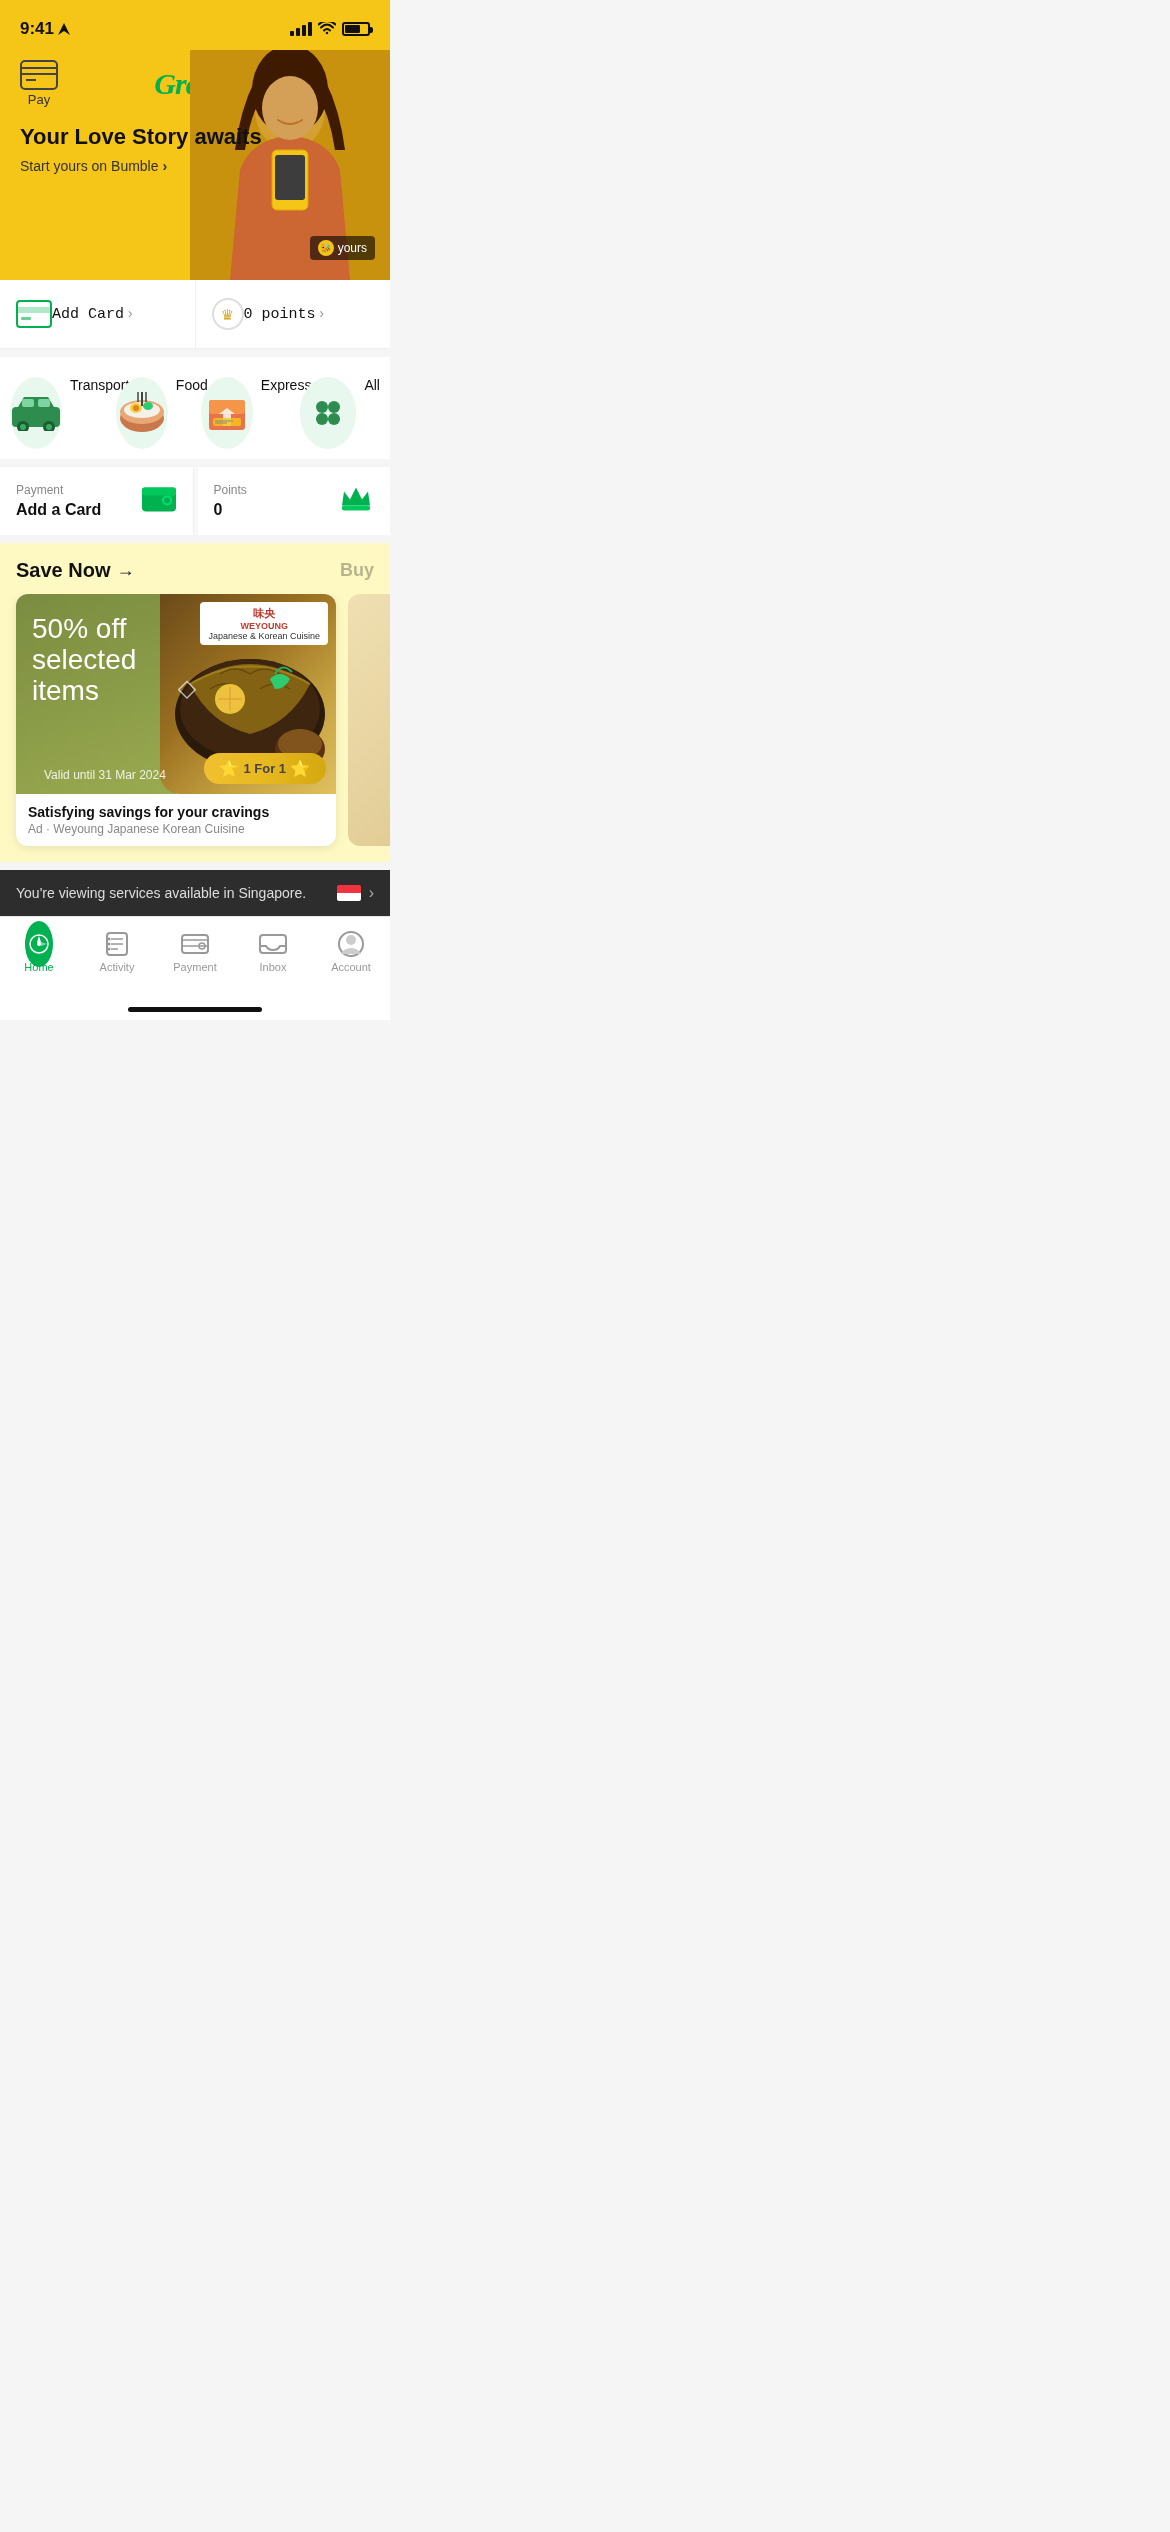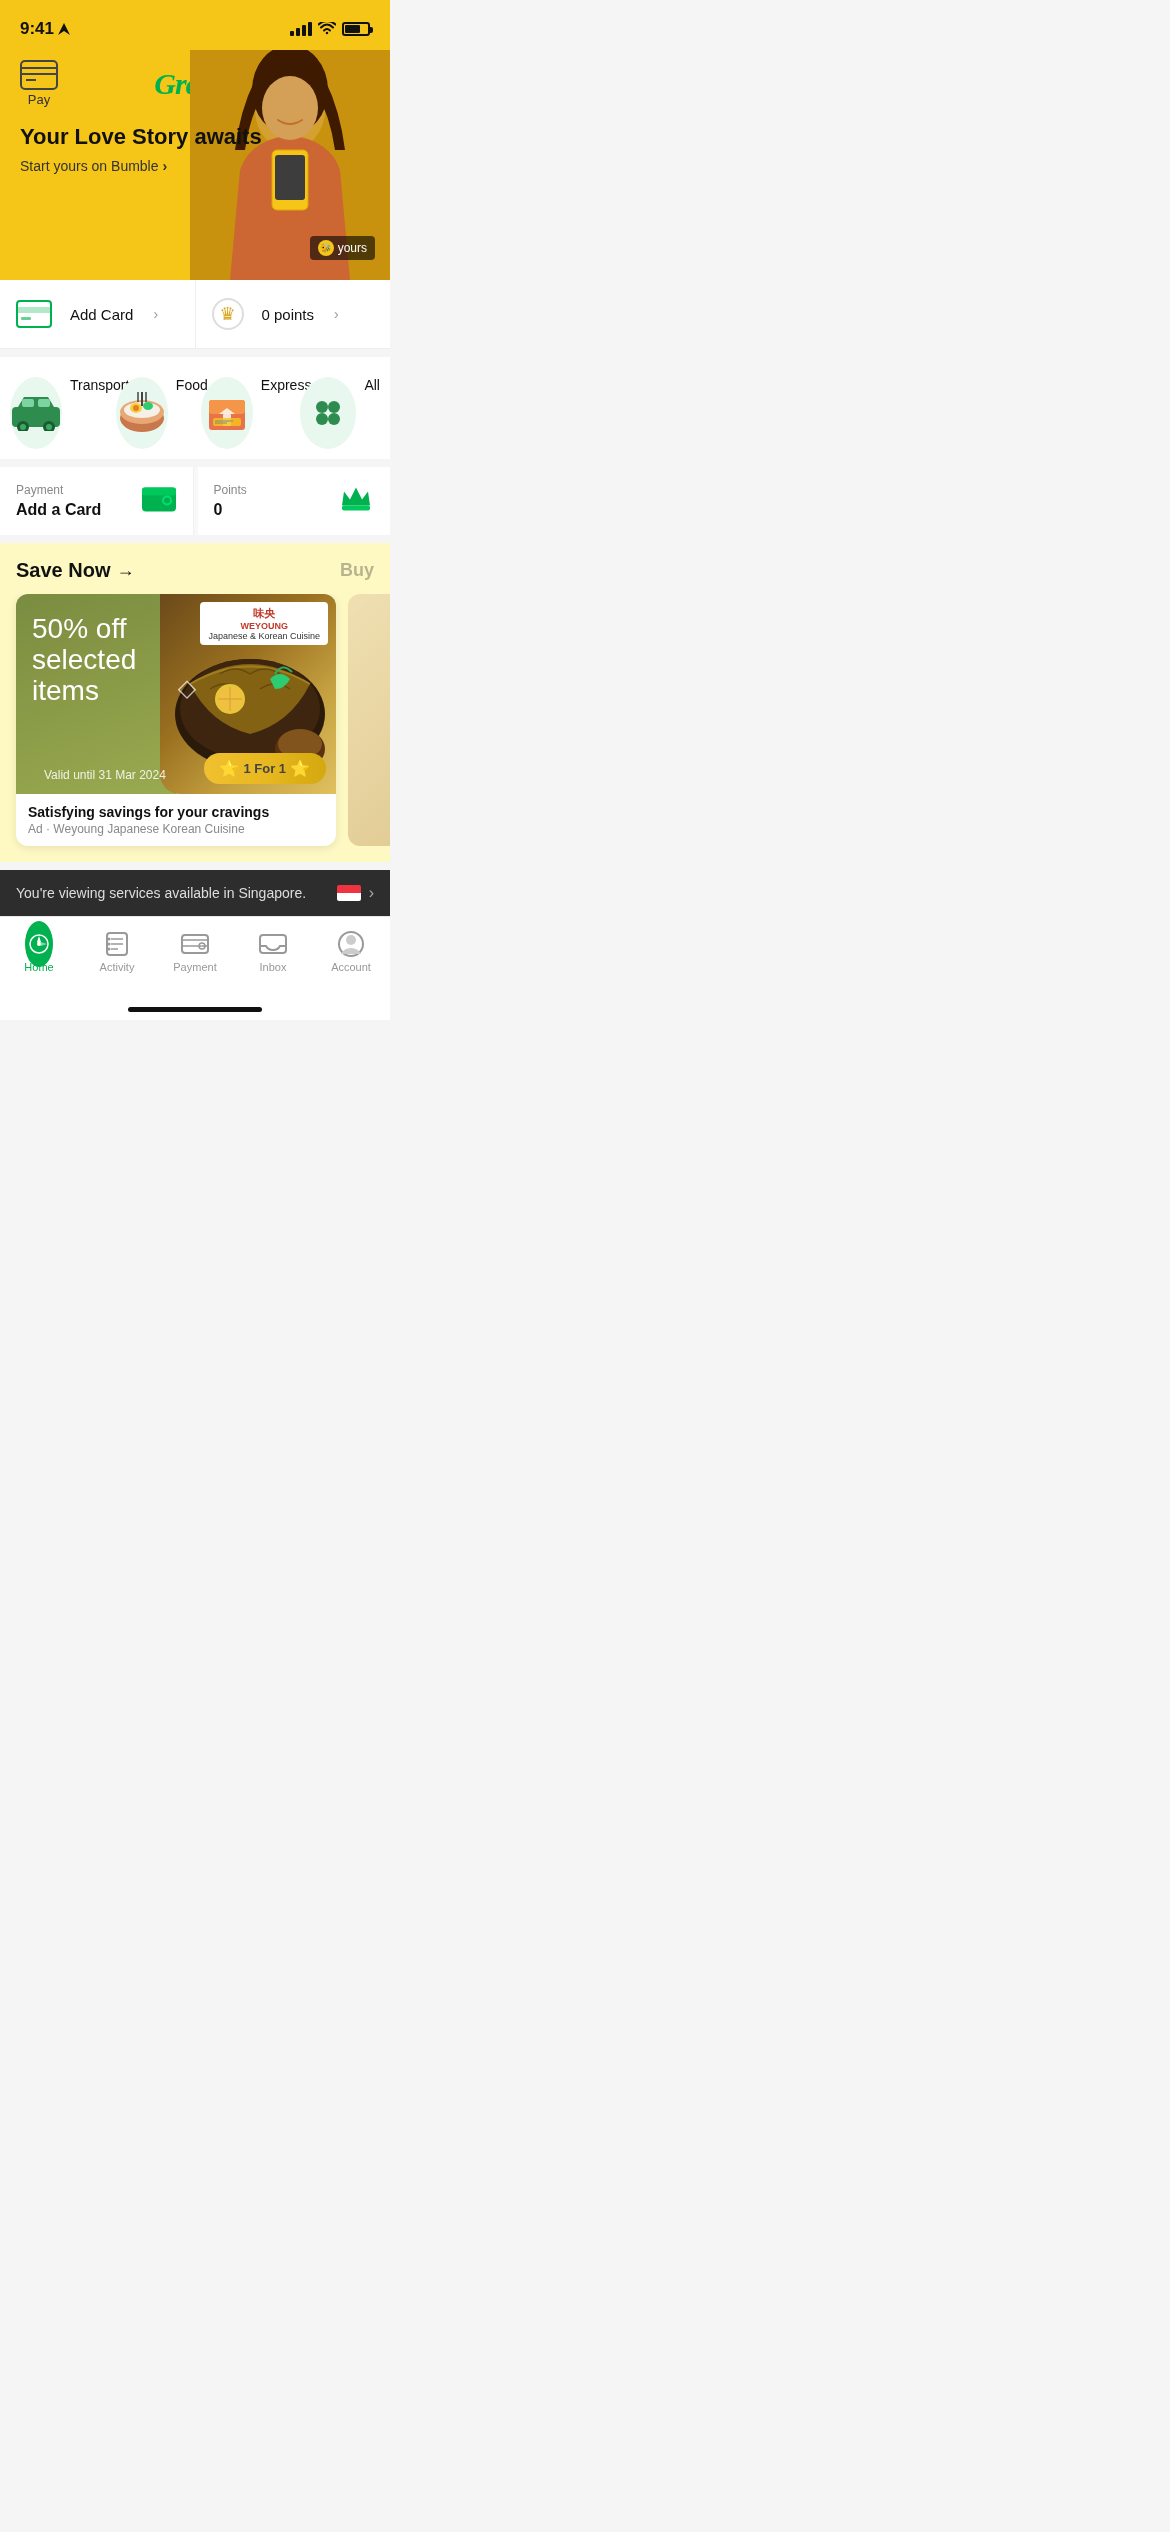--- a/index.html
+++ b/index.html
@@ -162,25 +162,26 @@
     
     .quick-actions {
       background: #fff;
       display: flex;
       border-bottom: 1px solid #eee;
     }
     .quick-action {
       flex: 1;
       display: flex;
       align-items: center;
-      gap: 18px;
+      gap: 0;
       padding: 18px 16px;
       cursor: pointer;
       text-decoration: none;
       color: #111;
+      font-family: Liberation Mono, monospace;
     }
     .quick-action:first-child {
       border-right: 1px solid #eee;
     }
     .quick-action-label {
       font-size: 15px;
       font-weight: 500;
       color: #111;
     }
     .chevron {

